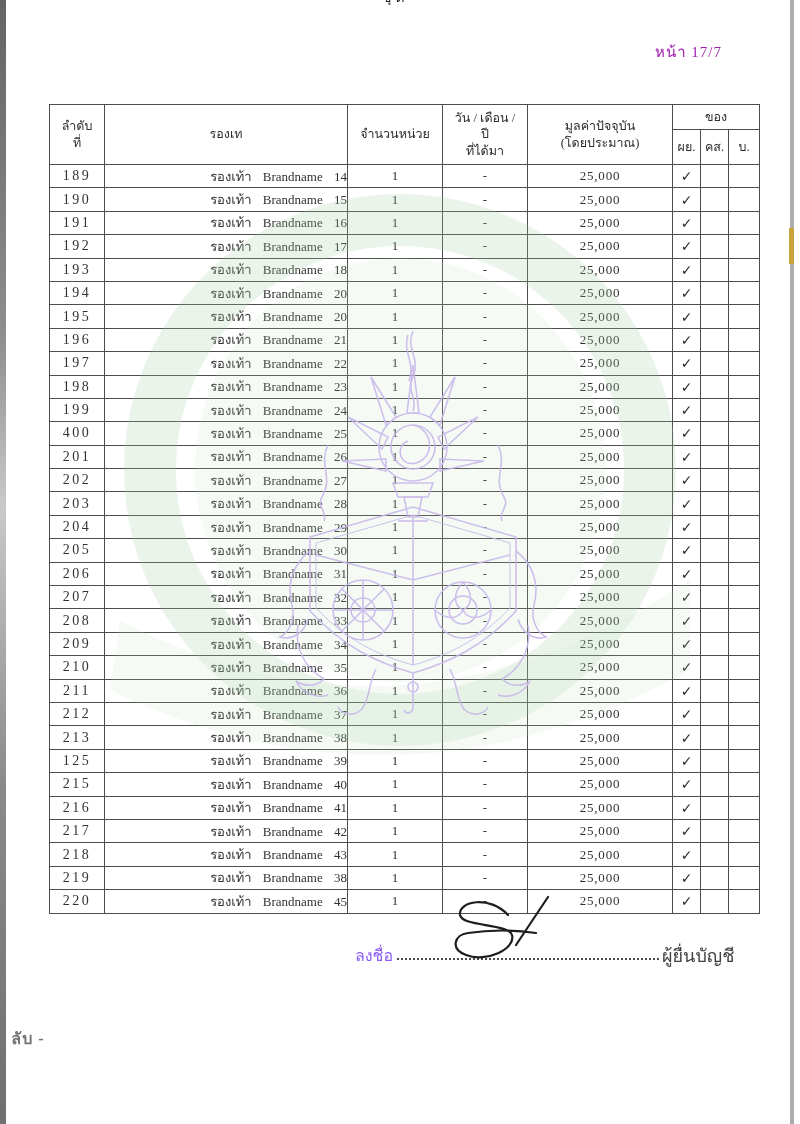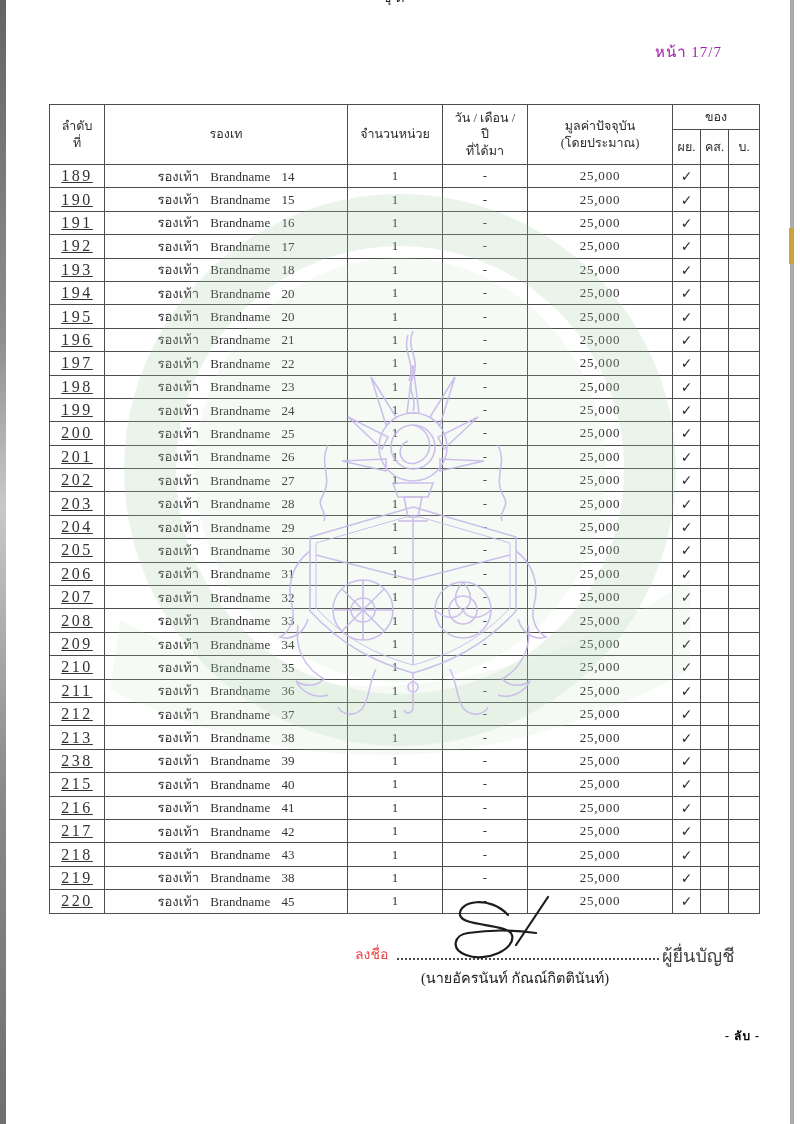--- a/index.html
+++ b/index.html
@@ -21,46 +21,46 @@
 
   
   table.assets{position:absolute;left:49px;top:72px;width:710px;border-collapse:collapse;
                table-layout:fixed;background:transparent;margin-top:32px;}
   table.assets th,table.assets td{border:1px solid #4d4d4d;padding:0;}
   table.assets thead th{font-weight:normal;font-size:12.5px;line-height:1.3;text-align:center;
                         vertical-align:middle;color:#2d2d2d;}
   table.assets{border:1.5px solid #3f3f3f;}
   .h-two span{display:block;}
   td{height:22.4px;font-size:13px;vertical-align:middle;color:#323232;}
-  .cell-no{text-align:center;letter-spacing:2.5px;font-size:16px;text-decoration:underline;}
-  .cell-item{text-align:center;padding-left:11px;word-spacing:8px;}
+  .cell-no{text-align:center;letter-spacing:2.5px;font-size:14px;}
+  .cell-item{text-align:right;padding-left:11px;word-spacing:8px;}
   .cell-qty,.cell-date,.cell-value{text-align:center;}
   .cell-value{letter-spacing:.8px;}
   .cell-check-py,.cell-check-ks,.cell-check-b{text-align:center;font-size:14px;
       font-family:"DejaVu Sans",sans-serif;color:#2c2c2c;}
 
   
   .wm{position:absolute;pointer-events:none;}
   .wm-green-shapes{left:0;top:150px;width:800px;height:700px;opacity:.5;}
   .wm-green-text{left:62px;top:682px;width:720px;font-family:"Liberation Sans","DejaVu Sans",sans-serif;
                  font-size:82px;font-weight:bold;letter-spacing:6px;color:#8fc295;opacity:.32;
                  white-space:nowrap;}
   .wm-emblem{left:258px;top:325px;width:310px;height:390px;opacity:.85;}
 
   
-  .sign-label{position:absolute;left:355px;top:943px;font-size:14px;color:#ef4444;}
+  .sign-label{position:absolute;left:355px;top:943px;font-size:16px;color:#8b5cf6;}
   .sign-dots{position:absolute;left:397px;top:944px;width:262px;height:14px;
              border-bottom:2px dotted #4a4a4a;}
   .sign-role{position:absolute;left:662px;top:941px;font-size:18px;color:#404040;}
   .signature-svg{position:absolute;left:420px;top:893px;width:165px;height:70px;}
   .signer-name{position:absolute;left:355px;top:966px;width:320px;text-align:center;
                font-size:14.5px;color:#222;}
 
-  .classification{position:absolute;left:0;top:1026px;width:760px;text-align:right;
-                  font-size:12px;font-weight:bold;color:#000000;letter-spacing:1px;}
+  .classification{position:absolute;left:0;top:1026px;width:760px;text-align:left;
+                  font-size:16px;font-weight:bold;color:#737373;letter-spacing:1px;}
 </style>
 </head>
 <body>
 
 <div class="page">
 
   <div class="edge-left"></div>
   <div class="edge-right"></div>
   <div class="edge-right-mark"></div>
   <div class="top-fragment">ชุด</div>
@@ -209,21 +209,21 @@
           <td class="cell-no">199</td>
           <td class="cell-item">รองเท้า Brandname 24</td>
           <td class="cell-qty">1</td>
           <td class="cell-date">-</td>
           <td class="cell-value">25,000</td>
           <td class="cell-check-py">✓</td>
           <td class="cell-check-ks"></td>
           <td class="cell-check-b"></td>
         </tr>
         <tr>
-          <td class="cell-no">200</td>
+          <td class="cell-no">400</td>
           <td class="cell-item">รองเท้า Brandname 25</td>
           <td class="cell-qty">1</td>
           <td class="cell-date">-</td>
           <td class="cell-value">25,000</td>
           <td class="cell-check-py">✓</td>
           <td class="cell-check-ks"></td>
           <td class="cell-check-b"></td>
         </tr>
         <tr>
           <td class="cell-no">201</td>
@@ -349,21 +349,21 @@
           <td class="cell-no">213</td>
           <td class="cell-item">รองเท้า Brandname 38</td>
           <td class="cell-qty">1</td>
           <td class="cell-date">-</td>
           <td class="cell-value">25,000</td>
           <td class="cell-check-py">✓</td>
           <td class="cell-check-ks"></td>
           <td class="cell-check-b"></td>
         </tr>
         <tr>
-          <td class="cell-no">238</td>
+          <td class="cell-no">125</td>
           <td class="cell-item">รองเท้า Brandname 39</td>
           <td class="cell-qty">1</td>
           <td class="cell-date">-</td>
           <td class="cell-value">25,000</td>
           <td class="cell-check-py">✓</td>
           <td class="cell-check-ks"></td>
           <td class="cell-check-b"></td>
         </tr>
         <tr>
           <td class="cell-no">215</td>
@@ -491,17 +491,16 @@
     <circle cx="155" cy="362" r="5"></circle>
   </svg>
 
   <span class="sign-label">ลงชื่อ</span>
   <span class="sign-dots"></span>
   <svg class="signature-svg" viewBox="0 0 165 70" fill="none" stroke="#1d1d1d" stroke-width="2.2" stroke-linecap="round">
     <path d="M128 4 L96 52"></path>
     <path d="M88 22 C70 2 38 8 40 22 C42 34 88 30 92 42 C96 56 66 70 46 62 C30 56 34 42 48 40 C74 36 102 38 116 40"></path>
   </svg>
   <span class="sign-role">ผู้ยื่นบัญชี</span>
-  <div class="signer-name">(นายอัครนันท์ กัณณ์กิตตินันท์)</div>
 
   <div class="classification">- ลับ -</div>
 
 </div>
 
 </body></html>

